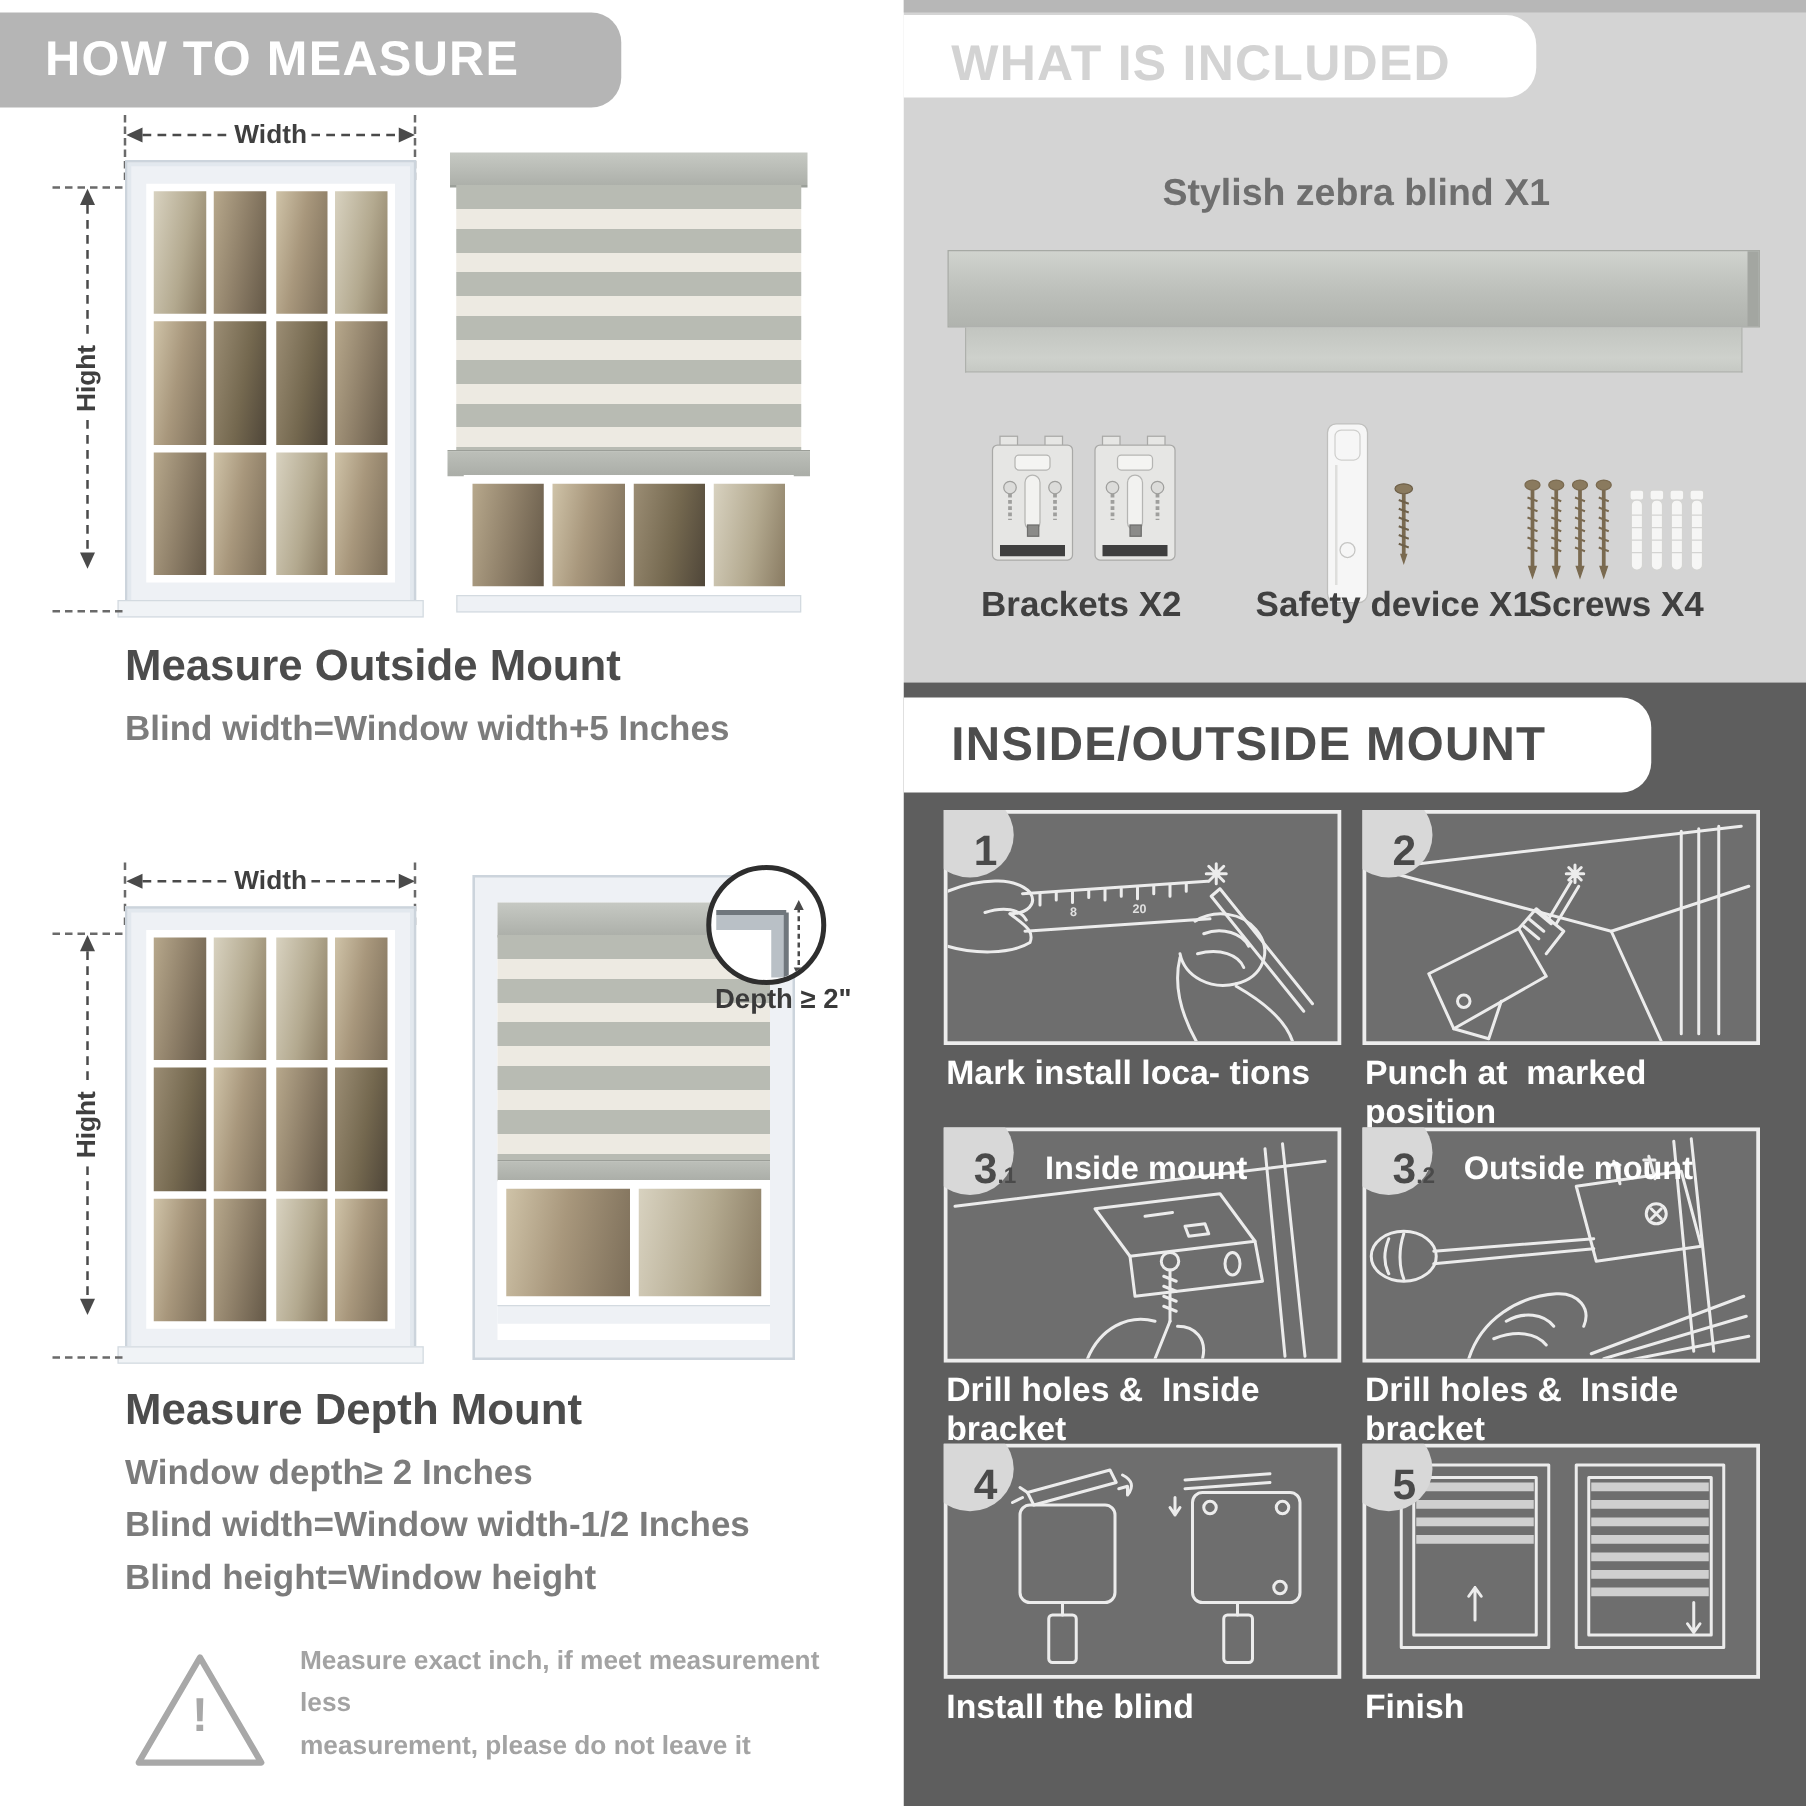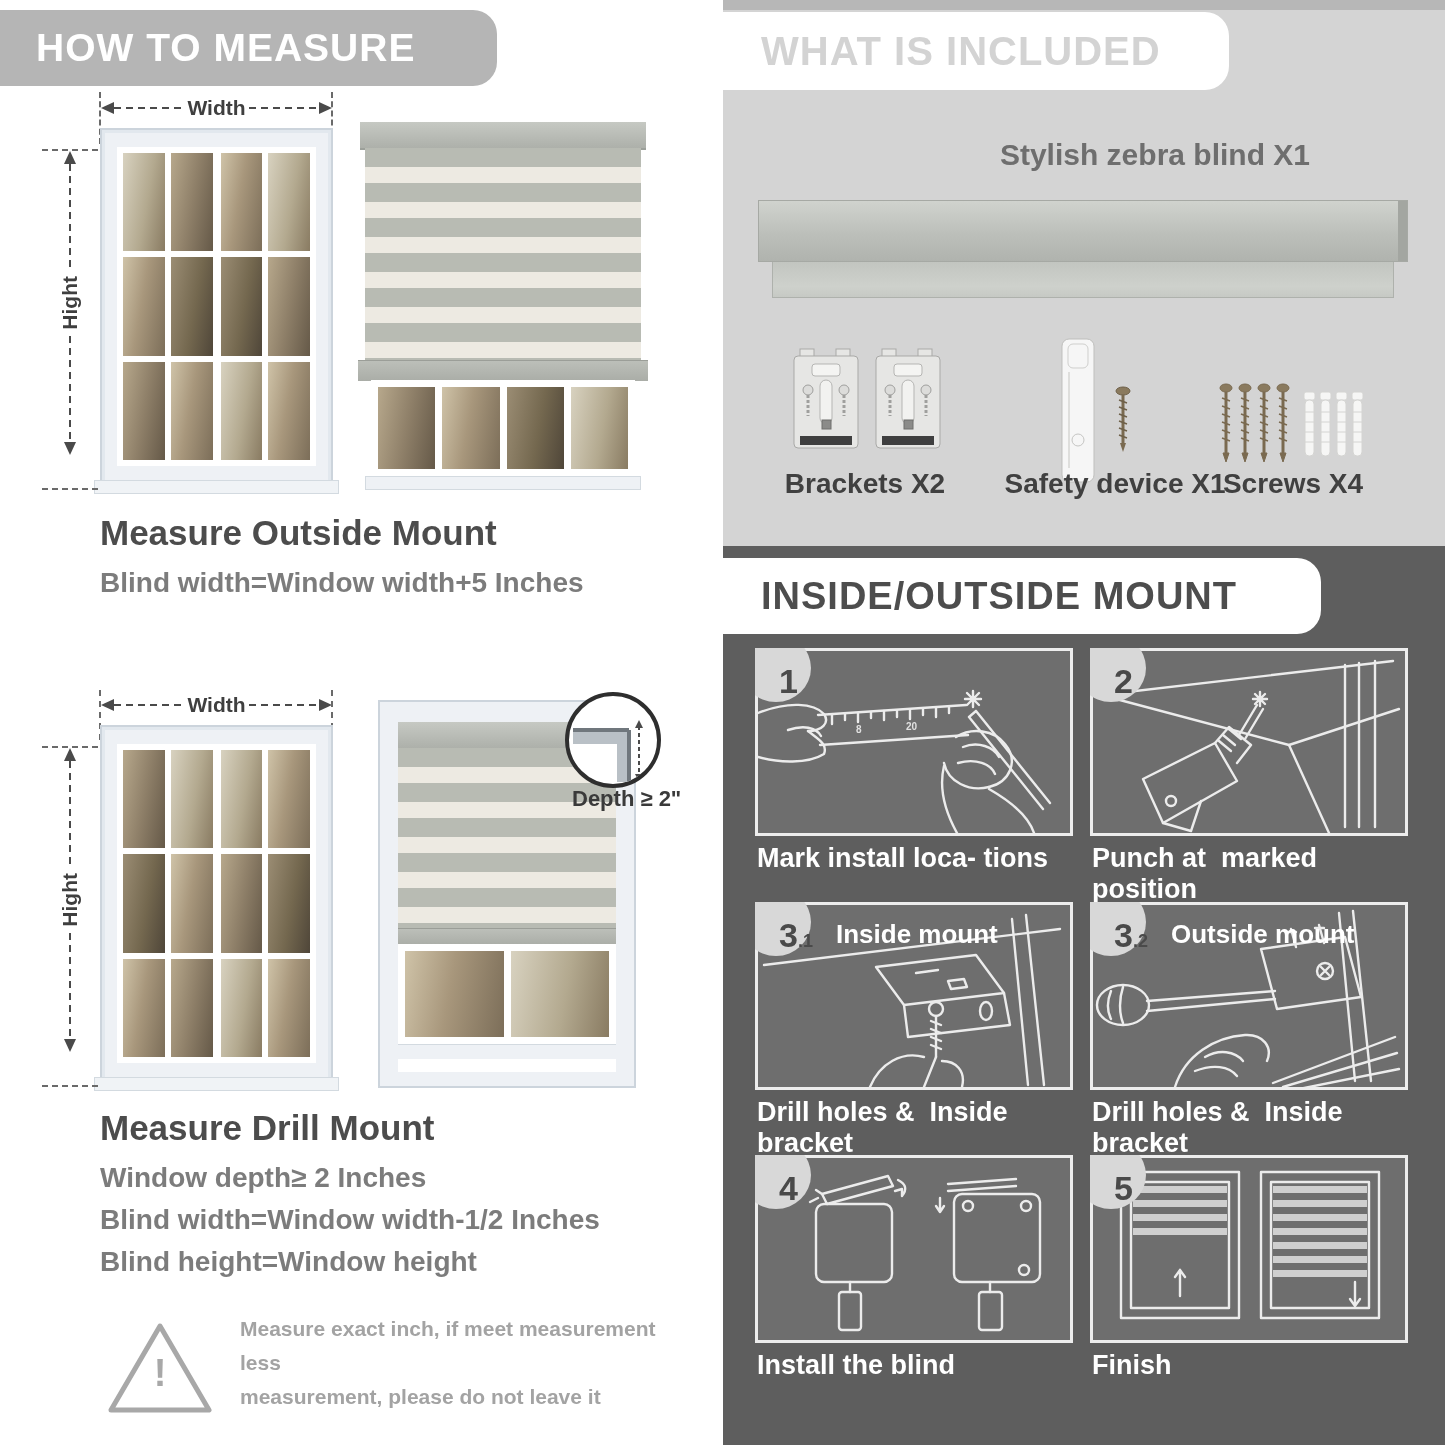--- a/index.html
+++ b/index.html
@@ -71,23 +71,23 @@
   .warn-text { font-size:21px; font-weight:bold; color:#a3a3a3; line-height:34px; }
   .warn-mark { font-size:38px; font-weight:bold; color:#a8a8a8; text-align:center; }
 
   
   .rt-panel { left:723px; top:0; width:722px; height:546px; background:#d4d4d4; }
   .rt-strip { left:723px; top:0; width:722px; height:10px; background:#b7b7b7; }
   .banner-right {
     background:#ffffff; border-radius:0 24px 24px 0;
     font-weight:bold; box-sizing:border-box; padding-left:38px;
   }
-  .rt-banner { left:723px; top:12px; width:506px; height:78px;
+  .rt-banner { left:723px; top:12px; width:506px; height:66px;
                color:#d3d3d3; font-size:40px; line-height:78px; letter-spacing:1px; }
-  .rt-blind-label { font-size:30px; font-weight:bold; color:#6e6e6e; text-align:right; }
+  .rt-blind-label { font-size:30px; font-weight:bold; color:#6e6e6e; text-align:center; }
   .rail {
     background:linear-gradient(180deg,#d0d3ce 0%,#bcbfba 55%,#b0b3ae 100%);
     border:1px solid #a6a9a4; box-sizing:border-box;
   }
   .rail-cap { position:absolute; right:0; top:0; bottom:0; width:9px;
               background:#a3a6a1; }
   .rail-shelf {
     background:linear-gradient(180deg,#c2c5c0 0%,#ced1cc 70%,#c6c9c4 100%);
     border:1px solid #aeb1ac; border-top:none; box-sizing:border-box;
   }
@@ -260,21 +260,21 @@
     <svg width="88" height="88">
       <path d="M4,42 H54 V86" stroke="#b9c0c6" stroke-width="12" fill="none"></path>
       <path d="M4,34 H60 M60,34 V86" stroke="#70777d" stroke-width="4" fill="none"></path>
       <line x1="70" y1="30" x2="70" y2="80" stroke="#4a4a4a" stroke-width="2" stroke-dasharray="4,3"></line>
       <polygon points="70,24 66,32 74,32" fill="#4a4a4a"></polygon>
       <polygon points="70,86 66,78 74,78" fill="#4a4a4a"></polygon>
     </svg>
   </div>
   <div class="abs depth-label" style="left:572px; top:786px;">Depth ≥ 2"</div>
 
-  <div class="abs sec-title" style="left:100px; top:1108px;">Measure Drill Mount</div>
+  <div class="abs sec-title" style="left:100px; top:1108px;">Measure Depth Mount</div>
   <div class="abs sec-line" style="left:100px; top:1162px;">Window depth≥ 2 Inches</div>
   <div class="abs sec-line" style="left:100px; top:1204px;">Blind width=Window width-1/2 Inches</div>
   <div class="abs sec-line" style="left:100px; top:1246px;">Blind height=Window height</div>
 
   <svg class="abs" style="left:104px; top:1318px;" width="112" height="102">
     <path d="M56,8 L105,92 L7,92 Z" fill="none" stroke="#a8a8a8" stroke-width="5" stroke-linejoin="round"></path>
   </svg>
   <div class="abs warn-mark" style="left:104px; top:1352px; width:112px;">!</div>
   <div class="abs" style="left:240px; top:1312px; width:440px;">
     <div class="warn-text">Measure exact inch, if meet measurement less</div>

